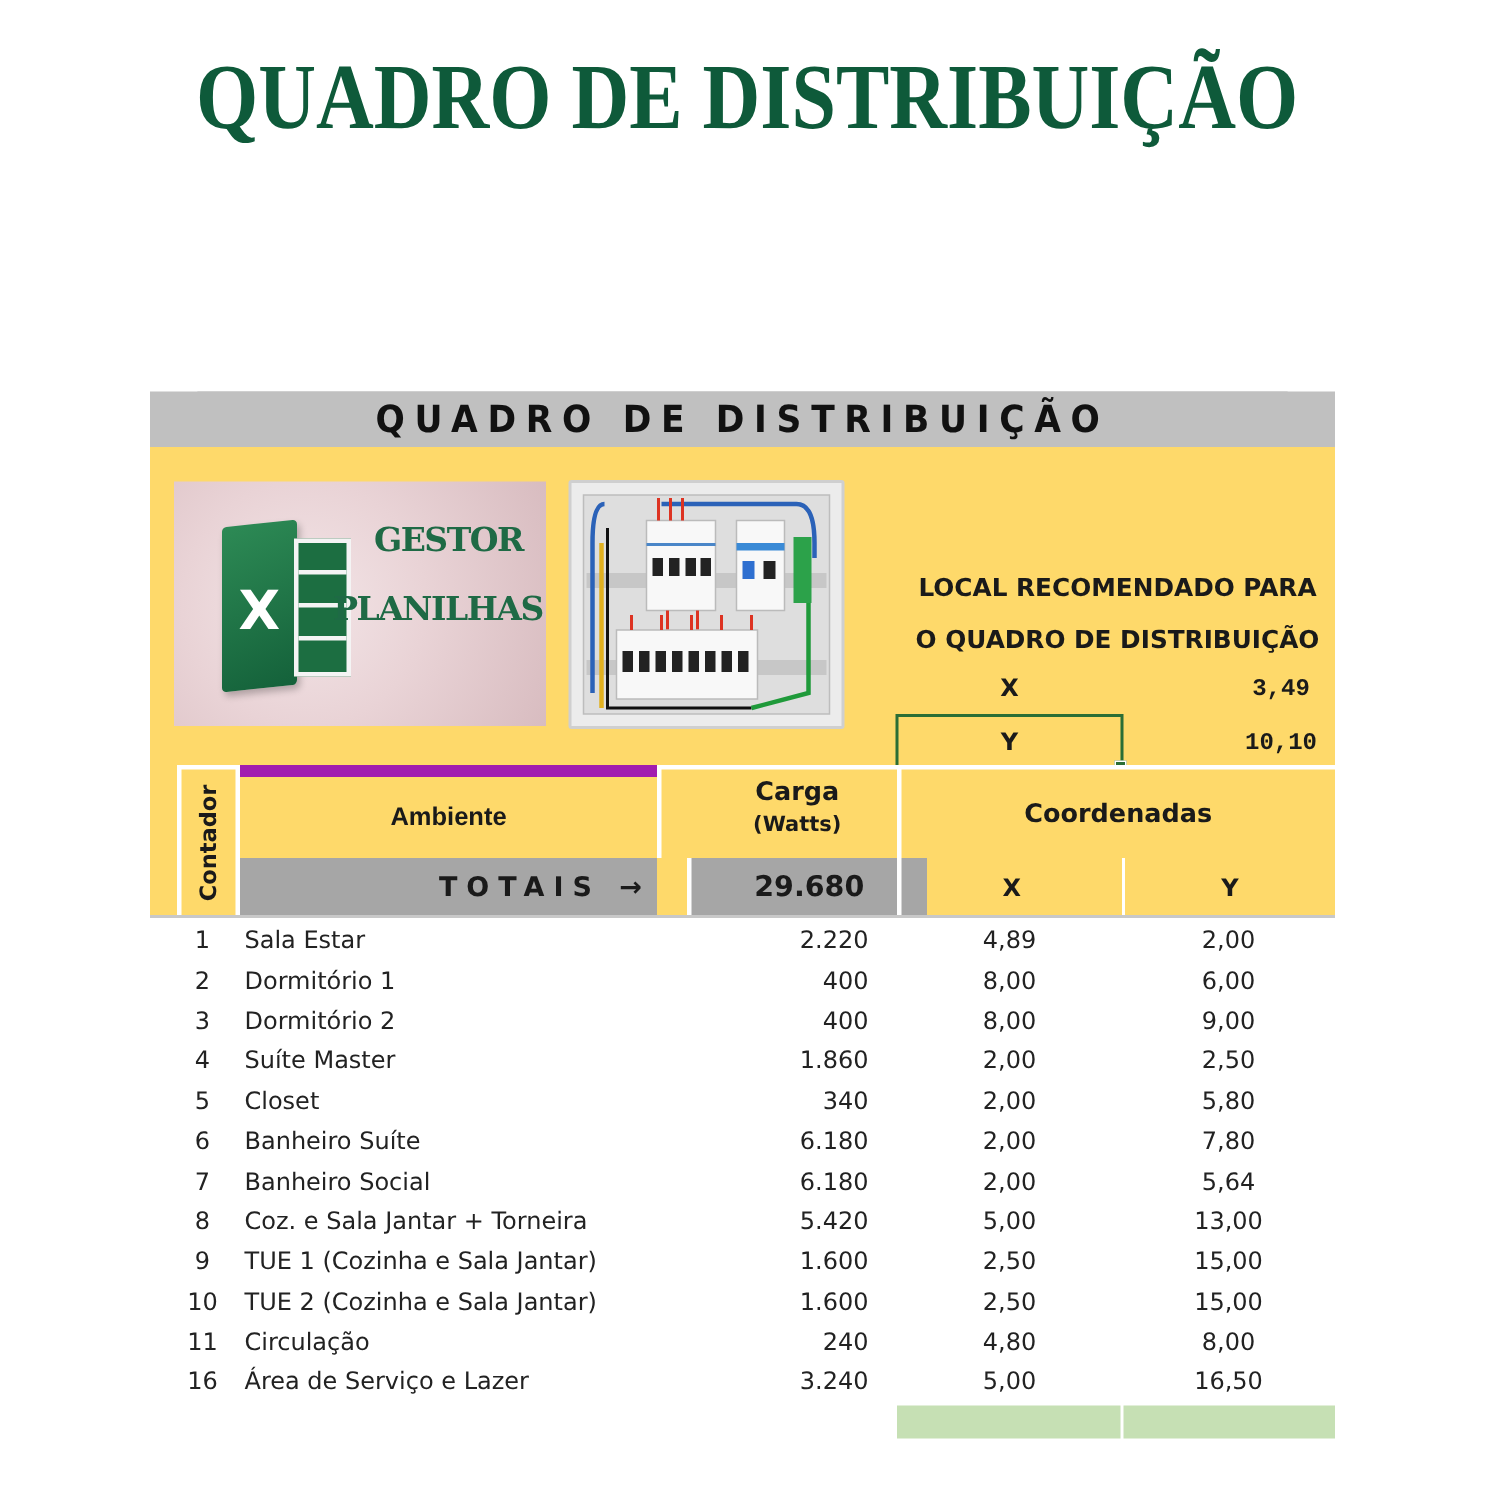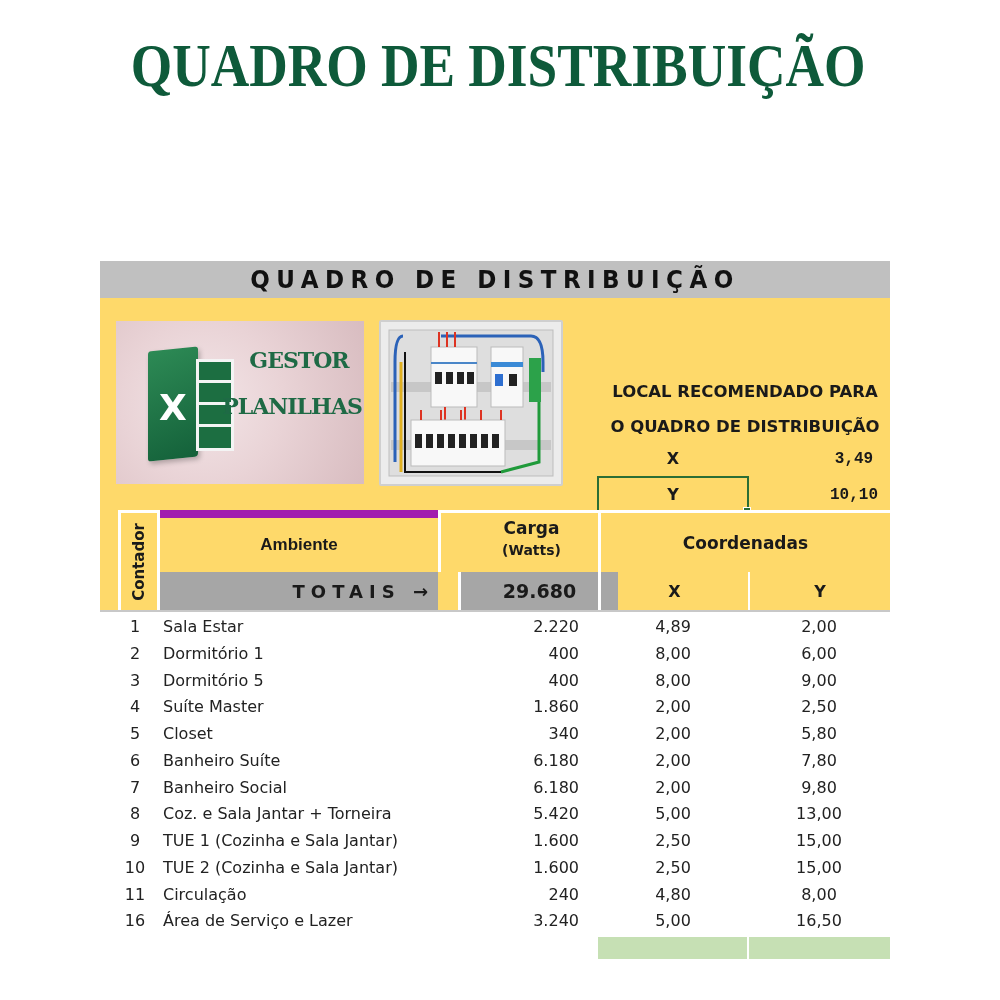--- a/index.html
+++ b/index.html
@@ -212,21 +212,21 @@
       </div>
       <div class="row">
         <span class="r-num">2</span>
         <span class="r-amb">Dormitório 1</span>
         <span class="r-carga">400</span>
         <span class="r-x">8,00</span>
         <span class="r-y">6,00</span>
       </div>
       <div class="row">
         <span class="r-num">3</span>
-        <span class="r-amb">Dormitório 5</span>
+        <span class="r-amb">Dormitório 2</span>
         <span class="r-carga">400</span>
         <span class="r-x">8,00</span>
         <span class="r-y">9,00</span>
       </div>
       <div class="row">
         <span class="r-num">4</span>
         <span class="r-amb">Suíte Master</span>
         <span class="r-carga">1.860</span>
         <span class="r-x">2,00</span>
         <span class="r-y">2,50</span>
@@ -243,21 +243,21 @@
         <span class="r-amb">Banheiro Suíte</span>
         <span class="r-carga">6.180</span>
         <span class="r-x">2,00</span>
         <span class="r-y">7,80</span>
       </div>
       <div class="row">
         <span class="r-num">7</span>
         <span class="r-amb">Banheiro Social</span>
         <span class="r-carga">6.180</span>
         <span class="r-x">2,00</span>
-        <span class="r-y">9,80</span>
+        <span class="r-y">5,64</span>
       </div>
       <div class="row">
         <span class="r-num">8</span>
         <span class="r-amb">Coz. e Sala Jantar + Torneira</span>
         <span class="r-carga">5.420</span>
         <span class="r-x">5,00</span>
         <span class="r-y">13,00</span>
       </div>
       <div class="row">
         <span class="r-num">9</span>

